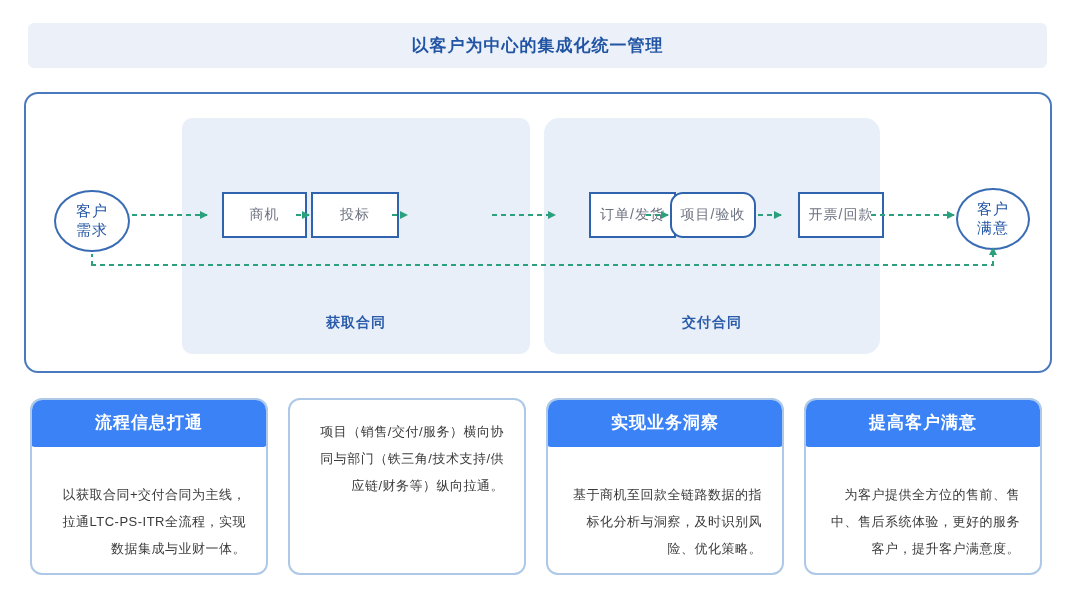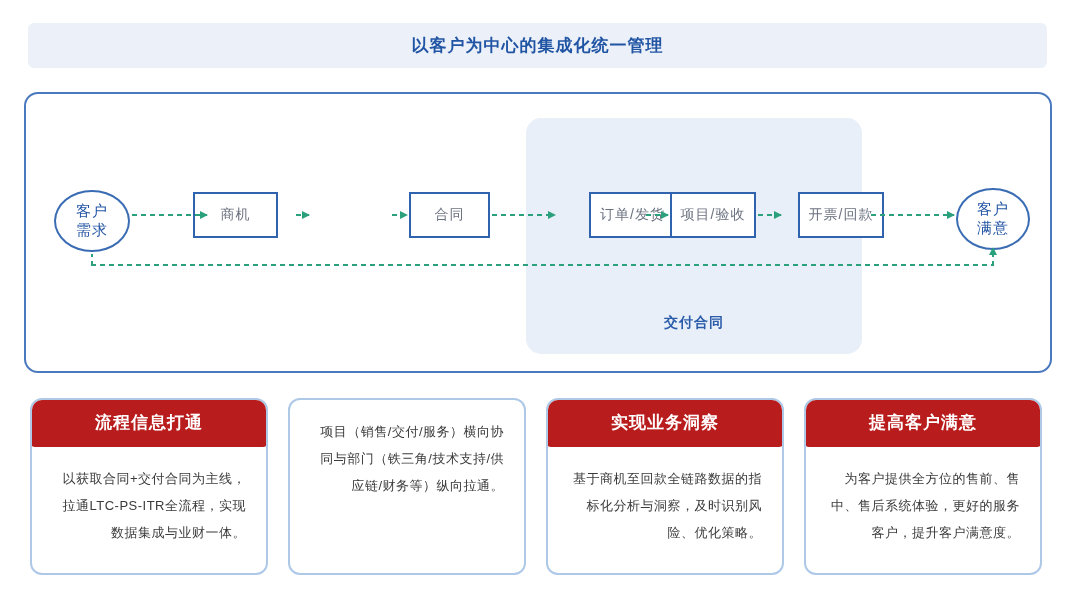--- a/index.html
+++ b/index.html
@@ -24,21 +24,21 @@
   
   .flow-wrap {
     position: absolute; left: 24px; top: 92px; width: 1028px; height: 281px;
     background: #ffffff; border: 2px solid #4a79bd; border-radius: 14px;
   }
   .phase-panel {
     position: absolute; top: 24px; height: 236px;
     background: #e9eff8; border-radius: 10px;
   }
   .phase-panel.p0 { left: 156px; width: 348px; }
-  .phase-panel.p1 { left: 500px; width: 336px; border-radius: 15px; }
+  .phase-panel.p1 { left: 518px; width: 336px; border-radius: 15px; }
   .phase-label {
     position: absolute; bottom: 22px; left: 0; width: 100%;
     text-align: center; color: #2a5caa; font-size: 14px; font-weight: bold;
     letter-spacing: 1px;
   }
 
   .term-node {
     position: absolute; border: 2px solid #3a6cb4; border-radius: 50%;
     background: #ffffff; display: flex; flex-direction: column;
     align-items: center; justify-content: center;
@@ -47,25 +47,25 @@
   }
   .term-node.start { left: 28px; top: 96px; width: 76px; height: 62px; }
   .term-node.end   { left: 930px; top: 94px; width: 74px; height: 62px; }
 
   .step-box {
     position: absolute; top: 98px; height: 46px;
     background: #ffffff; border: 2px solid #2f63ad;
     display: flex; align-items: center; justify-content: center;
     color: #6b7280; font-size: 14px; letter-spacing: 1px;
   }
-  .step-box.s0 { left: 167px; width: 85px; }
+  .step-box.s0 { left: 196px; width: 85px; }
   .step-box.s1 { left: 285px; width: 88px; }
   .step-box.s2 { left: 383px; width: 81px; }
   .step-box.s3 { left: 531px; width: 87px; margin-left: 32px; }
-  .step-box.s4 { left: 644px; width: 86px; }
+  .step-box.s4 { left: 644px; width: 86px; border-radius: 13px; }
   .step-box.s5 { left: 772px; width: 86px; }
 
   
   .harrow {
     position: absolute; top: 120px; height: 2px;
     background: repeating-linear-gradient(90deg, #2aa17c 0 5px, transparent 5px 9px);
   }
   .harrow::after {
     content: ""; position: absolute; right: -1px; top: -3px;
     border-left: 8px solid #2aa17c;
@@ -99,22 +99,22 @@
   .cards {
     position: absolute; left: 30px; top: 398px; width: 1012px; height: 177px;
     display: flex; gap: 20px;
   }
   .card {
     flex: 1; background: #ffffff;
     border: 2px solid #aec8e7; border-radius: 12px;
     overflow: hidden; position: relative;
   }
   .card-header {
-    height: 49px; margin: -2px -2px 0 -2px;
-    background: #b91c1c; border-radius: 12px 12px 5px 5px;
+    height: 49px; margin: -2px -2px 16px -2px;
+    background: #3b82f6; border-radius: 12px 12px 5px 5px;
     display: flex; align-items: center; justify-content: center;
   }
   .card-title {
     color: #ffffff; font-size: 17px; font-weight: bold; letter-spacing: 1px;
   }
   .card-body {
     padding: 18px 20px 0 24px;
     color: #3a3a3a; font-size: 13px; line-height: 27px; letter-spacing: 0.5px;
     text-align: right;
   }
@@ -123,34 +123,37 @@
 <body>
 
 <div id="stage">
 
   <div class="banner">
     <div class="banner-title">以客户为中心的集成化统一管理</div>
   </div>
 
   <div class="flow-wrap">
 
+    <div class="phase-panel p0">
+      <div class="phase-label">获取合同</div>
+    </div>
     <div class="phase-panel p1">
       <div class="phase-label">交付合同</div>
     </div>
 
     <div class="term-node start">
       <span>客户</span>
       <span>需求</span>
     </div>
 
     <div class="step-box s0">
       <span>商机</span>
     </div>
-    <div class="step-box s2">
-      <span>合同</span>
+    <div class="step-box s1">
+      <span>投标</span>
     </div>
     <div class="step-box s3">
       <span>订单/发货</span>
     </div>
     <div class="step-box s4">
       <span>项目/验收</span>
     </div>
     <div class="step-box s5">
       <span>开票/回款</span>
     </div>

